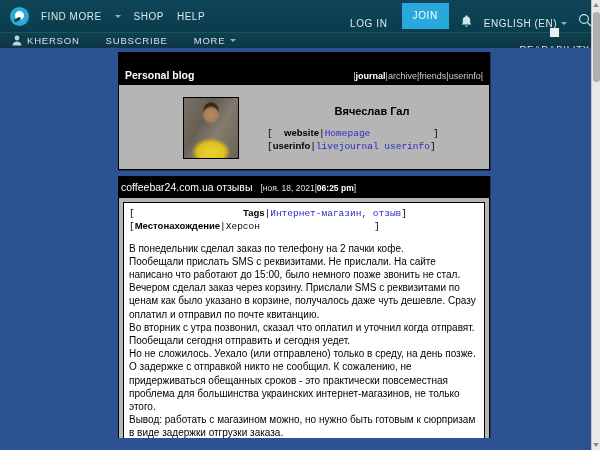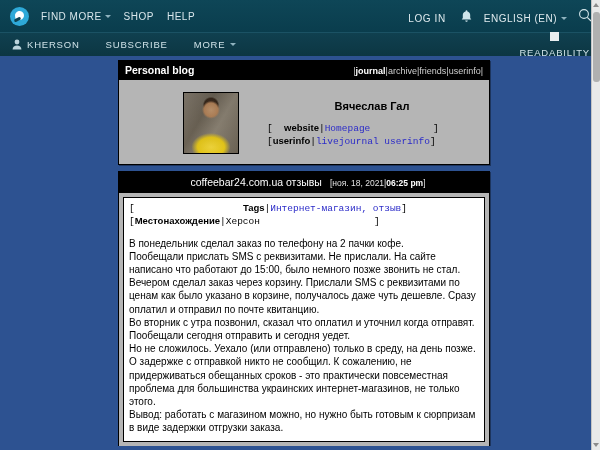--- a/index.html
+++ b/index.html
@@ -60,21 +60,21 @@
   }
   .lj-nav-item {
     color: #d9e7ec;
     font-size: 10px;
     letter-spacing: 0.5px;
     text-transform: uppercase;
     cursor: pointer;
     white-space: nowrap;
     display: flex;
     align-items: center;
-    gap: 3px;
+    gap: 13px;
   }
   .caret-down {
     width: 0; height: 0;
     border-left: 3px solid transparent;
     border-right: 3px solid transparent;
     border-top: 3px solid #8fb3bf;
     display: inline-block;
   }
   .lj-spacer { flex: 1 1 auto; }
   .lj-right {
@@ -114,21 +114,21 @@
     cursor: pointer;
     display: flex;
     align-items: center;
     gap: 4px;
     white-space: nowrap;
   }
   .search-icon { cursor: pointer; display: block; }
 
   
   .lj-subbar {
-    height: 24px;
+    height: 16px;
     background: #0e3b49;
     background: linear-gradient(180deg, #10404f 0%, #0c3643 100%);
     display: flex;
     align-items: center;
     padding: 0 10px 0 12px;
     box-sizing: border-box;
     border-top: 1px solid #1b5264;
   }
   .sub-item {
     color: #cfe2e8;
@@ -180,21 +180,21 @@
     border: 1px solid #000;
     background: #b5b5b5;
     margin-bottom: 6px;
     box-shadow: 1px 1px 0 rgba(0,0,0,0.35);
   }
   .blk-title {
     background: #000;
     color: #fff;
     font-weight: bold;
     font-size: 10.5px;
-    padding: 3px 6px 4px 6px;
+    padding: 16px 6px 4px 6px;
     display: flex;
     align-items: baseline;
     justify-content: space-between;
   }
   .blk-title .nav-links {
     font-weight: normal;
     font-size: 9px;
     color: #cfcfcf;
     white-space: nowrap;
   }
@@ -243,24 +243,24 @@
     padding-left: 4px;
   }
   .prof-row { white-space: pre; }
   .prof-row .lbl { font-weight: bold; color: #000; font-family: "Liberation Sans", sans-serif; }
   .prof-row a { color: #2b2bc8; text-decoration: none; cursor: pointer; }
 
   
   .entry-head {
     background: #000;
     color: #fff;
-    padding: 4px 6px 5px 14px;
+    padding: 4px 6px 5px 2px;
     display: flex;
     align-items: baseline;
-    justify-content: center;
+    justify-content: flex-start;
     gap: 8px;
   }
   .entry-subject {
     font-size: 10.5px;
     color: #fff;
     white-space: nowrap;
     overflow: hidden;
     text-overflow: ellipsis;
   }
   .entry-date {
@@ -335,20 +335,21 @@
     </div>
     <div class="lj-nav-item">
       <span>Help</span>
     </div>
   </div>
 
   <div class="lj-spacer"></div>
 
   <div class="lj-right">
     <div class="btn-login">Log in</div>
+    <div class="btn-join">Join</div>
     <div class="bell-icon">
       <svg width="13" height="15" viewBox="0 0 13 15" xmlns="http://www.w3.org/2000/svg">
         <path d="M6.5 1.2c-.5 0-.9.4-.9.9v.4C3.9 2.9 2.8 4.3 2.8 6v3l-1.1 1.6h9.6L10.2 9V6c0-1.7-1.1-3.1-2.8-3.5v-.4c0-.5-.4-.9-.9-.9z" fill="#cfe4ea"></path>
         <path d="M5.2 11.4c.1.8.7 1.3 1.3 1.3s1.2-.5 1.3-1.3z" fill="#cfe4ea"></path>
       </svg>
     </div>
     <div class="lang-item">
       <span>English (EN)</span>
       <span class="caret-down"></span>
     </div>

